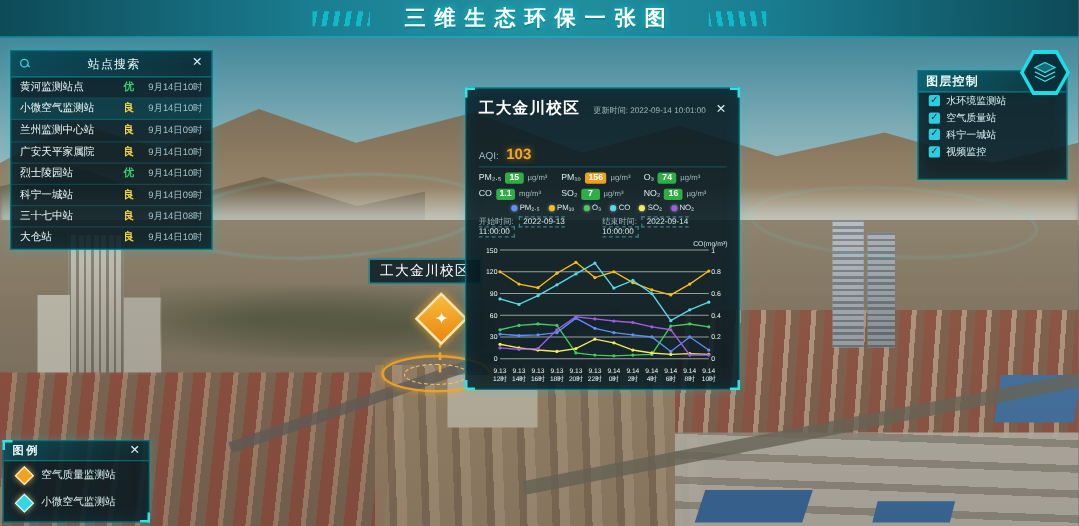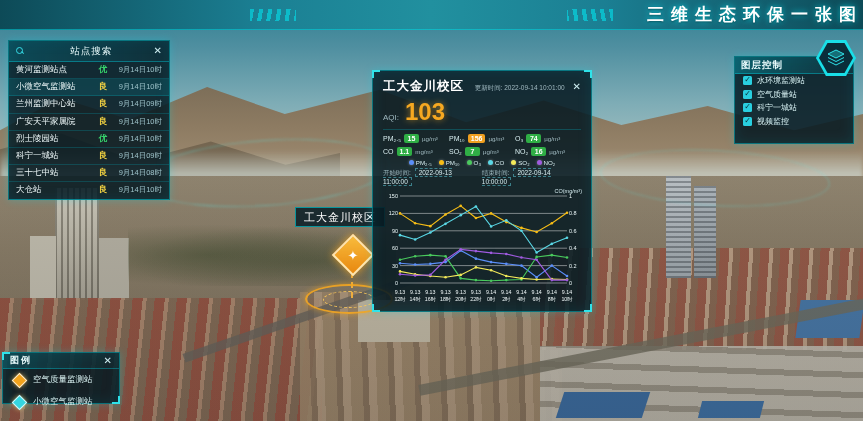--- a/index.html
+++ b/index.html
@@ -29,21 +29,21 @@
   .roof-blue3{left:798px;top:300px;width:64px;height:38px;background:#4a7db0;transform:skewX(-8deg);}
   .center-white{left:358px;top:300px;width:72px;height:42px;background:#cfc5ae;}
   .road1{left:175px;top:300px;width:330px;height:9px;background:#6d675e;transform:rotate(-19deg);opacity:.8;}
   .road2{left:415px;top:340px;width:470px;height:11px;background:#75705f;transform:rotate(-11deg);opacity:.8;}
   .glow-c{position:absolute;border:1px solid rgba(90,235,235,.4);border-radius:50%;filter:blur(1px);}
   .glow1{left:140px;top:140px;width:250px;height:66px;transform:rotate(-4deg);}
   .glow2{left:600px;top:150px;width:230px;height:56px;transform:rotate(3deg);border-color:rgba(90,235,235,.3);}
   .city-shade{position:absolute;left:0;top:176px;width:100%;height:245px;background:linear-gradient(180deg,rgba(40,50,55,.12),rgba(30,35,40,.22));}
 
   
-  .header{position:absolute;left:0;top:0;width:100%;height:30px;z-index:7;background:linear-gradient(90deg,#0d4a57 0%,#1b7f93 30%,#21909f 50%,#1b7f93 70%,#0d4a57 100%);border-bottom:1px solid rgba(0,230,240,.45);display:flex;align-items:center;justify-content:flex-end;}
+  .header{position:absolute;left:0;top:0;width:100%;height:30px;z-index:7;background:linear-gradient(90deg,#0d4a57 0%,#1b7f93 30%,#21909f 50%,#1b7f93 70%,#0d4a57 100%);border-bottom:1px solid rgba(0,230,240,.45);display:flex;align-items:center;justify-content:center;}
   .header .title{color:#fff;font-size:17px;font-weight:bold;letter-spacing:7px;text-shadow:0 0 6px rgba(0,240,255,.8),0 1px 2px rgba(0,0,0,.5);}
   .hdr-acc{position:absolute;top:9px;width:46px;height:12px;background:repeating-linear-gradient(100deg,rgba(0,235,245,.55) 0 4px,transparent 4px 9px);}
   .hdr-acc.l{left:250px;}.hdr-acc.r{right:250px;transform:scaleX(-1);}
 
   
   .panel{position:absolute;background:rgba(7,26,34,.88);border:1px solid rgba(0,210,225,.45);box-shadow:0 0 8px rgba(0,215,230,.28),inset 0 0 14px rgba(0,140,160,.18);color:#dff3f5;}
   .corner{position:absolute;width:8px;height:8px;border-color:#2fe3ea;border-style:solid;}
   .c-tl{left:-1px;top:-1px;border-width:2px 0 0 2px;}
   .c-tr{right:-1px;top:-1px;border-width:2px 2px 0 0;}
   .c-bl{left:-1px;bottom:-1px;border-width:0 0 2px 2px;}
@@ -71,21 +71,21 @@
   .ring1{position:absolute;left:305px;top:284px;width:88px;height:30px;border:2px solid rgba(244,166,32,.9);border-radius:50%;z-index:3;box-shadow:0 0 6px rgba(244,166,32,.6);}
   .ring2{position:absolute;left:323px;top:291px;width:52px;height:17px;border:1.5px dashed rgba(250,200,90,.9);border-radius:50%;z-index:3;}
 
   
   .popup{left:372px;top:70px;width:220px;height:242px;z-index:6;padding:7px 10px 6px;}
   .pp-head{display:flex;align-items:baseline;}
   .pp-title{font-size:12.5px;font-weight:bold;color:#fff;letter-spacing:1px;}
   .pp-update{flex:1;text-align:right;font-size:6.5px;color:#9fb9c0;margin-right:8px;white-space:nowrap;}
   .pp-aqi{display:flex;align-items:baseline;margin:3px 0 2px;border-bottom:1px solid rgba(0,200,220,.25);padding-bottom:3px;}
   .pp-aqi-label{font-size:8px;color:#9fb9c0;margin-right:6px;}
-  .pp-aqi-value{font-size:24px;font-weight:bold;text-shadow:0 0 6px rgba(246,168,33,.6);}
+  .pp-aqi-value{font-size:12px;font-weight:bold;text-shadow:0 0 6px rgba(246,168,33,.6);margin-top:18px;}
   .pl-grid{display:grid;grid-template-columns:1fr 1fr 1fr;row-gap:4px;margin:4px 0 3px;}
   .pl-cell{display:flex;align-items:center;font-size:7px;color:#d6ecef;white-space:nowrap;}
   .pl-badge{display:inline-block;min-width:15px;padding:1px 3px;margin:0 3px;border-radius:2px;color:#fff;font-weight:bold;font-size:7px;text-align:center;}
   .pl-unit{color:#9fb9c0;font-size:6.2px;}
   .lg-row{display:flex;justify-content:center;gap:7px;margin:2px 0 3px;}
   .lg-item{display:flex;align-items:center;font-size:6.2px;color:#d6ecef;}
   .lg-dot{width:5px;height:5px;border-radius:50%;margin-right:2px;box-shadow:0 0 3px rgba(255,255,255,.4);}
   .time-row{display:flex;justify-content:space-between;font-size:6.5px;color:#9fb9c0;margin:2px 0 2px;}
   .time-box{border:1px dashed rgba(90,200,215,.55);padding:0 3px;color:#d6ecef;margin-left:2px;cursor:pointer;}
   .chart-wrap{width:200px;height:120px;margin:0 auto;}
@@ -98,21 +98,21 @@
   .lp-stripes i{width:4px;height:8px;background:#2fd5df;transform:skewX(-28deg);}
   .lp-stripes i:nth-child(2){opacity:.75}.lp-stripes i:nth-child(3){opacity:.5}.lp-stripes i:nth-child(4){opacity:.3}
   .lp-item{display:flex;align-items:center;height:13.5px;padding:0 8px;font-size:8px;color:#d8f2f4;cursor:pointer;}
   .chk{width:9px;height:9px;background:#29cfe0;border-radius:1.5px;margin-right:5px;position:relative;}
   .chk::after{content:"✓";position:absolute;left:1.2px;top:-1px;font-size:8px;color:#06313a;font-weight:bold;}
   .hex-btn{position:absolute;right:7px;top:40px;width:40px;height:36px;z-index:6;cursor:pointer;}
   .hex-o{position:absolute;inset:0;background:#19dfe8;clip-path:polygon(25% 0,75% 0,100% 50%,75% 100%,25% 100%,0 50%);box-shadow:0 0 8px rgba(0,230,240,.8);}
   .hex-i{position:absolute;left:3px;top:3px;right:3px;bottom:3px;background:#0a2e3a;clip-path:polygon(25% 0,75% 0,100% 50%,75% 100%,25% 100%,0 50%);display:flex;align-items:center;justify-content:center;}
 
   
-  .legend-panel{left:2px;top:352px;width:118px;height:52px;z-index:5;}
+  .legend-panel{left:2px;top:352px;width:118px;height:66px;z-index:5;}
   .lg-head{display:flex;align-items:center;height:16px;padding:0 7px;border-bottom:1px solid rgba(0,210,225,.35);background:linear-gradient(90deg,rgba(0,170,195,.25),rgba(0,170,195,.03));}
   .lg-title{flex:1;font-size:9px;font-weight:bold;color:#eafcfd;letter-spacing:2px;}
   .lgp-item{display:flex;align-items:center;height:22px;padding:0 9px;font-size:8.5px;color:#d8f0f0;}
   .diamond{width:11px;height:11px;transform:rotate(45deg);margin:0 8px 0 2px;border:1.5px solid rgba(255,255,255,.8);box-shadow:0 0 5px rgba(255,220,120,.7);}
 </style>
 </head>
 <body>
 
 <div id="app">
 

